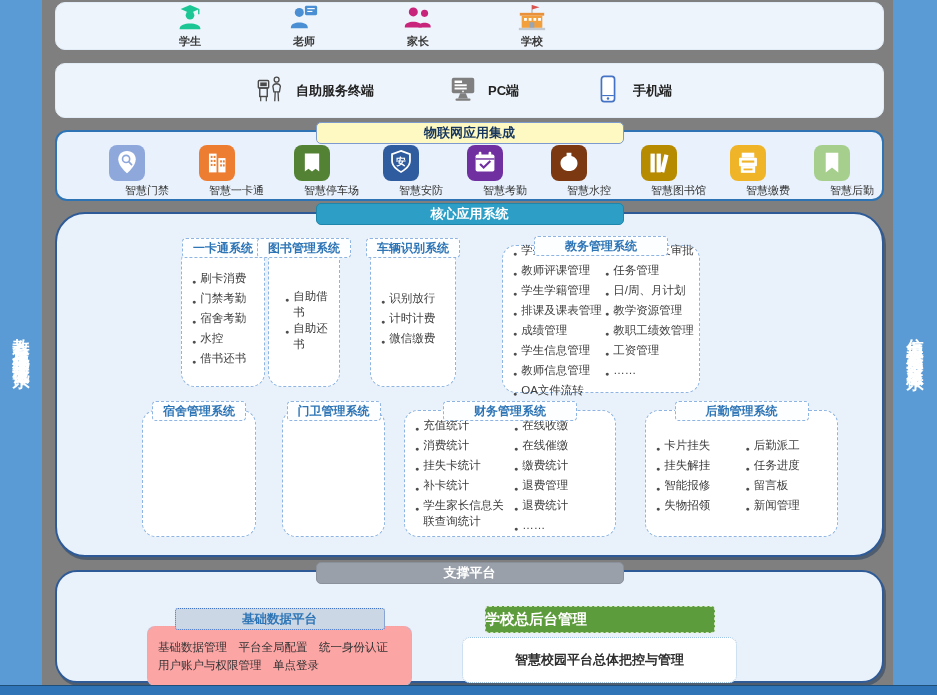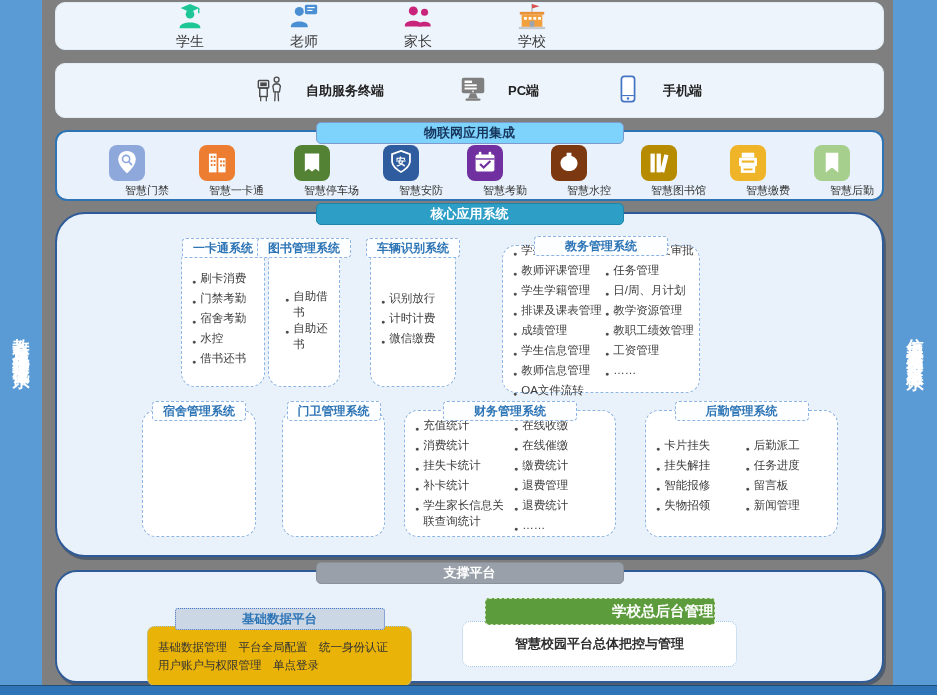--- a/index.html
+++ b/index.html
@@ -25,34 +25,34 @@
   }
   
   .content{position:absolute;left:55px;top:0;width:829px;height:686px;}
   .box{position:absolute;left:0;width:829px;box-sizing:border-box;}
   .box-users{
     top:2px;height:48px;background:#edf4fb;border:1px solid #e2ecf7;border-radius:10px;
     display:flex;align-items:center;padding-left:106px;gap:58px;
   }
   .user-group{display:flex;flex-direction:column;align-items:center;width:56px;}
   .uicon{height:30px;display:flex;align-items:flex-end;}
-  .ulabel{font-size:14px;color:#3a3a3a;margin-top:1px;}
+  .ulabel{font-size:11px;color:#3a3a3a;margin-top:1px;font-weight:bold;}
   .box-devices{
     top:63px;height:55px;background:#edf4fb;border:1px solid #e2ecf7;border-radius:10px;
     display:flex;align-items:center;padding-left:200px;gap:74px;
   }
-  .device-group{display:flex;align-items:center;gap:20px;}
+  .device-group{display:flex;align-items:center;gap:10px;}
   .dlabel{font-size:13px;color:#222;font-weight:bold;}
   
   .pill{
     position:absolute;left:50%;transform:translateX(-50%);
     width:306px;height:20px;line-height:20px;text-align:center;
     font-size:13px;font-weight:bold;border-radius:5px;z-index:3;
   }
-  .iot-pill{top:-10px;background:#7dd3fc;color:#17365d;border:1px solid #7d9ace;}
+  .iot-pill{top:-10px;background:#fef9c3;color:#17365d;border:1px solid #7d9ace;}
   .core-pill{top:-11px;background:#2d9fc7;color:#fff;border:1px solid #1e86ab;}
   .support-pill{top:-10px;background:#99a0aa;color:#fff;border:1px solid #8a919b;}
   
   .box-iot{
     top:130px;height:71px;background:#e9f2fc;border:2px solid #2e74b5;border-radius:12px;
   }
   .iot-items{display:flex;justify-content:space-between;padding:13px 42px 0 28px;}
   .iot-group{display:flex;flex-direction:column;align-items:center;}
   .iot-ico{width:36px;height:36px;border-radius:8px;display:flex;align-items:center;justify-content:center;}
   .iot-label{font-size:11px;color:#333;margin-top:2px;white-space:nowrap;margin-left:40px;}
@@ -83,26 +83,26 @@
     box-shadow:2px 3px 0 rgba(23,54,93,.45);
     padding-left:8px;
   }
   .base-group{position:absolute;left:90px;top:36px;width:265px;}
   .base-pill{
     width:208px;margin:0 auto;height:20px;line-height:20px;text-align:center;
     background:#ccd7e6;border:1px dotted #4472c4;border-radius:3px;
     color:#2e75b6;font-size:12.5px;font-weight:bold;position:relative;z-index:2;
   }
   .base-card{
-    margin-top:-4px;background:#eab308;border:1px dotted #9dc3e6;border-radius:8px;
+    margin-top:-4px;background:#fca5a5;border:1px dotted #9dc3e6;border-radius:8px;
     padding:12px 6px 10px 10px;font-size:11.5px;color:#333;line-height:1.55;
   }
   .admin-group{position:absolute;left:405px;top:26px;width:275px;}
   .admin-pill{
-    width:228px;margin:0 auto;height:25px;line-height:25px;text-align:right;
+    width:228px;margin:8px auto;height:25px;line-height:25px;text-align:left;
     background:#5d9c3c;border:1px dashed #cfe3bd;border-radius:4px;
     color:#fff;font-size:14.5px;font-weight:bold;position:relative;z-index:2;
   }
   .admin-card{
     margin-top:-4px;background:#fff;border:1px dotted #9dc3e6;border-radius:8px;
     height:44px;display:flex;align-items:center;justify-content:center;
     font-size:13px;font-weight:bold;color:#2f2f2f;
   }
 </style>
 </head>

